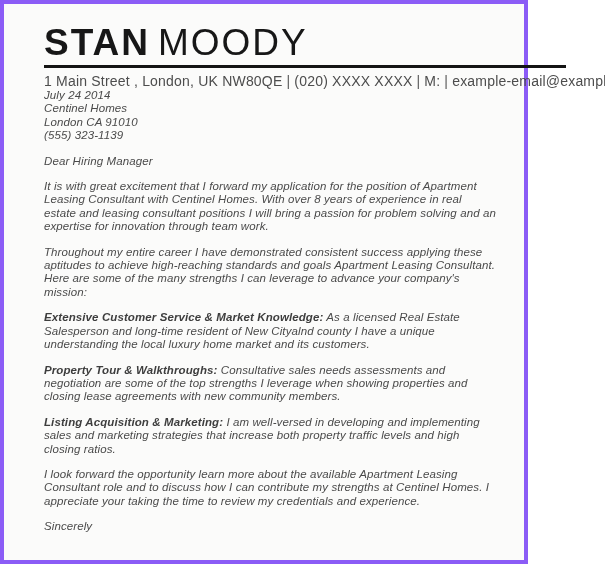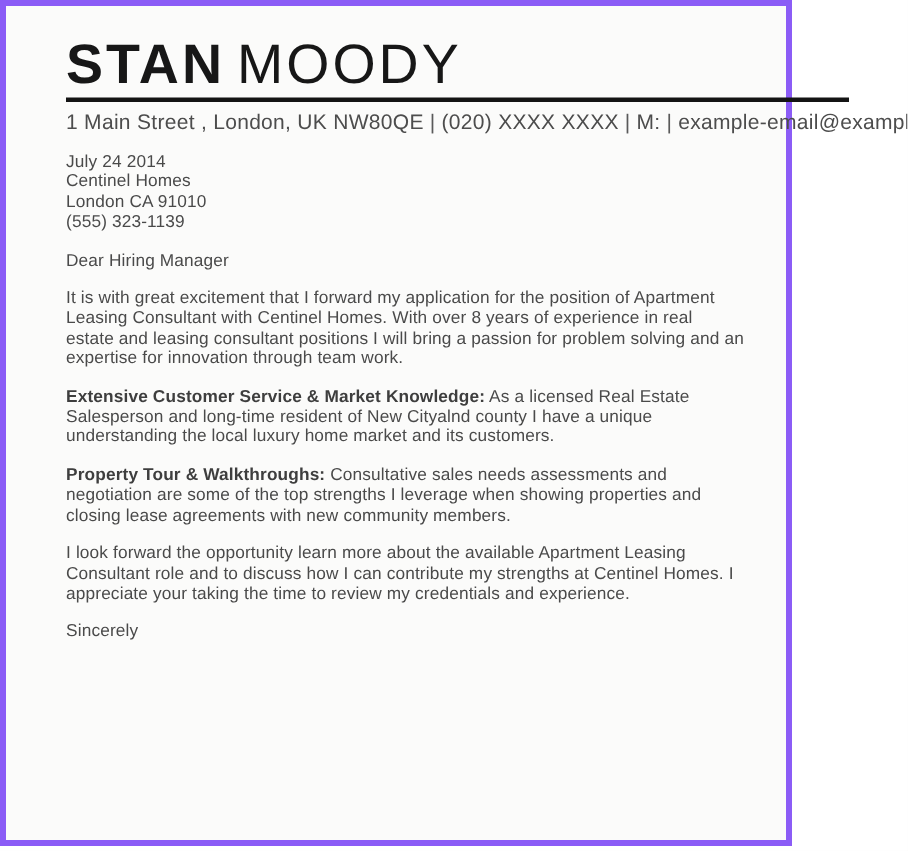--- a/index.html
+++ b/index.html
@@ -46,26 +46,26 @@
   }
   .contact-line {
     margin-top: 5px;
     font-size: 14px;
     letter-spacing: 0.2px;
     color: #4d4d4d;
     white-space: nowrap;
   }
   .contact-line .sep { padding: 0 4px; color: #5a5a5a; }
   .letter {
-    margin-top: 13px;
     font-size: 11.5px;
     line-height: 13.4px;
     letter-spacing: 0.1px;
     color: #4a4a4a;
     max-width: 532px;
+    font-style: italic;
   }
   .block { margin: 0 0 12px 0; }
   .addr-block { margin-bottom: 12px; }
   .lead {
     font-weight: 700;
     color: #3e3e3e;
   }
   p { margin: 0; }
 </style>
 </head>
@@ -92,29 +92,33 @@
           <div>Centinel Homes</div>
           <div>London CA 91010</div>
           <div>(555) 323-1139</div>
         </div>
 
 
         <p class="block">Dear Hiring Manager</p>
 
         <p class="block">It is with great excitement that I forward my application for the position of Apartment Leasing Consultant with Centinel Homes. With over 8 years of experience in real estate and leasing consultant positions I will bring a passion for problem solving and an expertise for innovation through team work.</p>
 
+        <p class="block">Throughout my entire career I have demonstrated consistent success applying these aptitudes to achieve high-reaching standards and goals Apartment Leasing Consultant. Here are some of the many strengths I can leverage to advance your company's mission:</p>
 
         <p class="block">
           <span class="lead">Extensive Customer Service &amp; Market Knowledge:</span><span> As a licensed Real Estate Salesperson and long-time resident of New Cityalnd county I have a unique understanding the local luxury home market and its customers.</span>
         </p>
 
         <p class="block">
           <span class="lead">Property Tour &amp; Walkthroughs:</span><span> Consultative sales needs assessments and negotiation are some of the top strengths I leverage when showing properties and closing lease agreements with new community members.</span>
         </p>
 
+        <p class="block">
+          <span class="lead">Listing Acquisition &amp; Marketing:</span><span> I am well-versed in developing and implementing sales and marketing strategies that increase both property traffic levels and high closing ratios.</span>
+        </p>
 
         <p class="block">I look forward the opportunity learn more about the available Apartment Leasing Consultant role and to discuss how I can contribute my strengths at Centinel Homes. I appreciate your taking the time to review my credentials and experience.</p>
 
         <p class="block">Sincerely</p>
 
       </div>
     </div>
   </div>
 </div>
 

